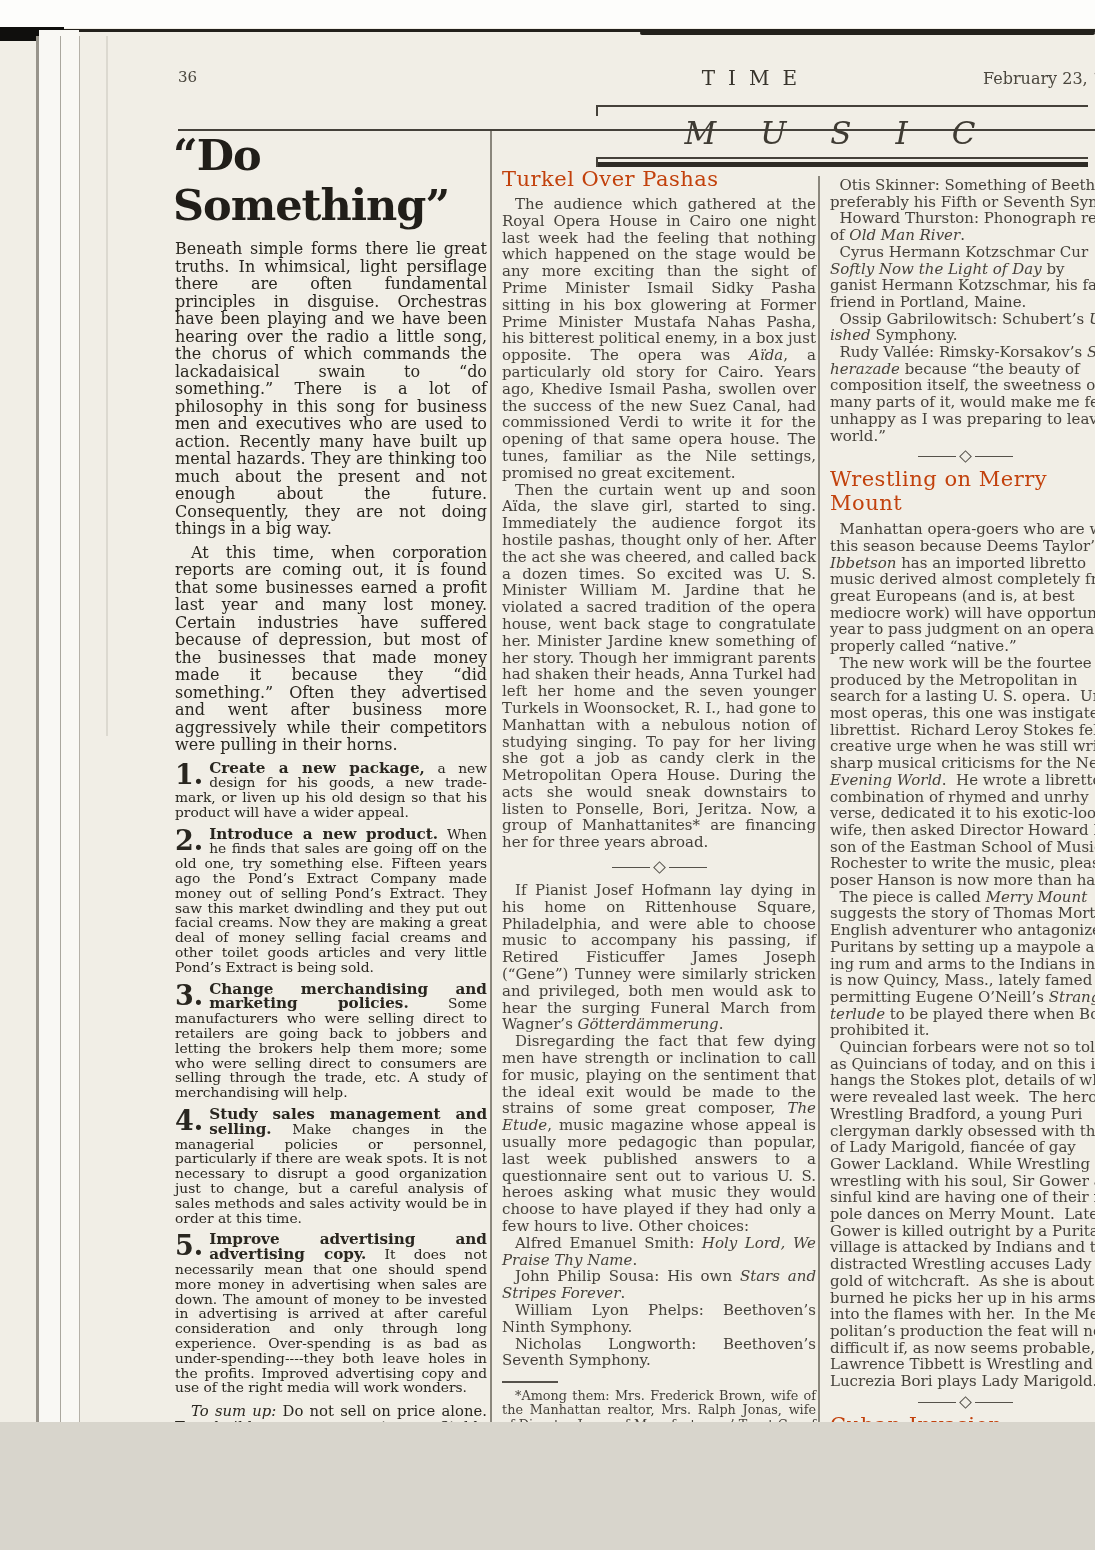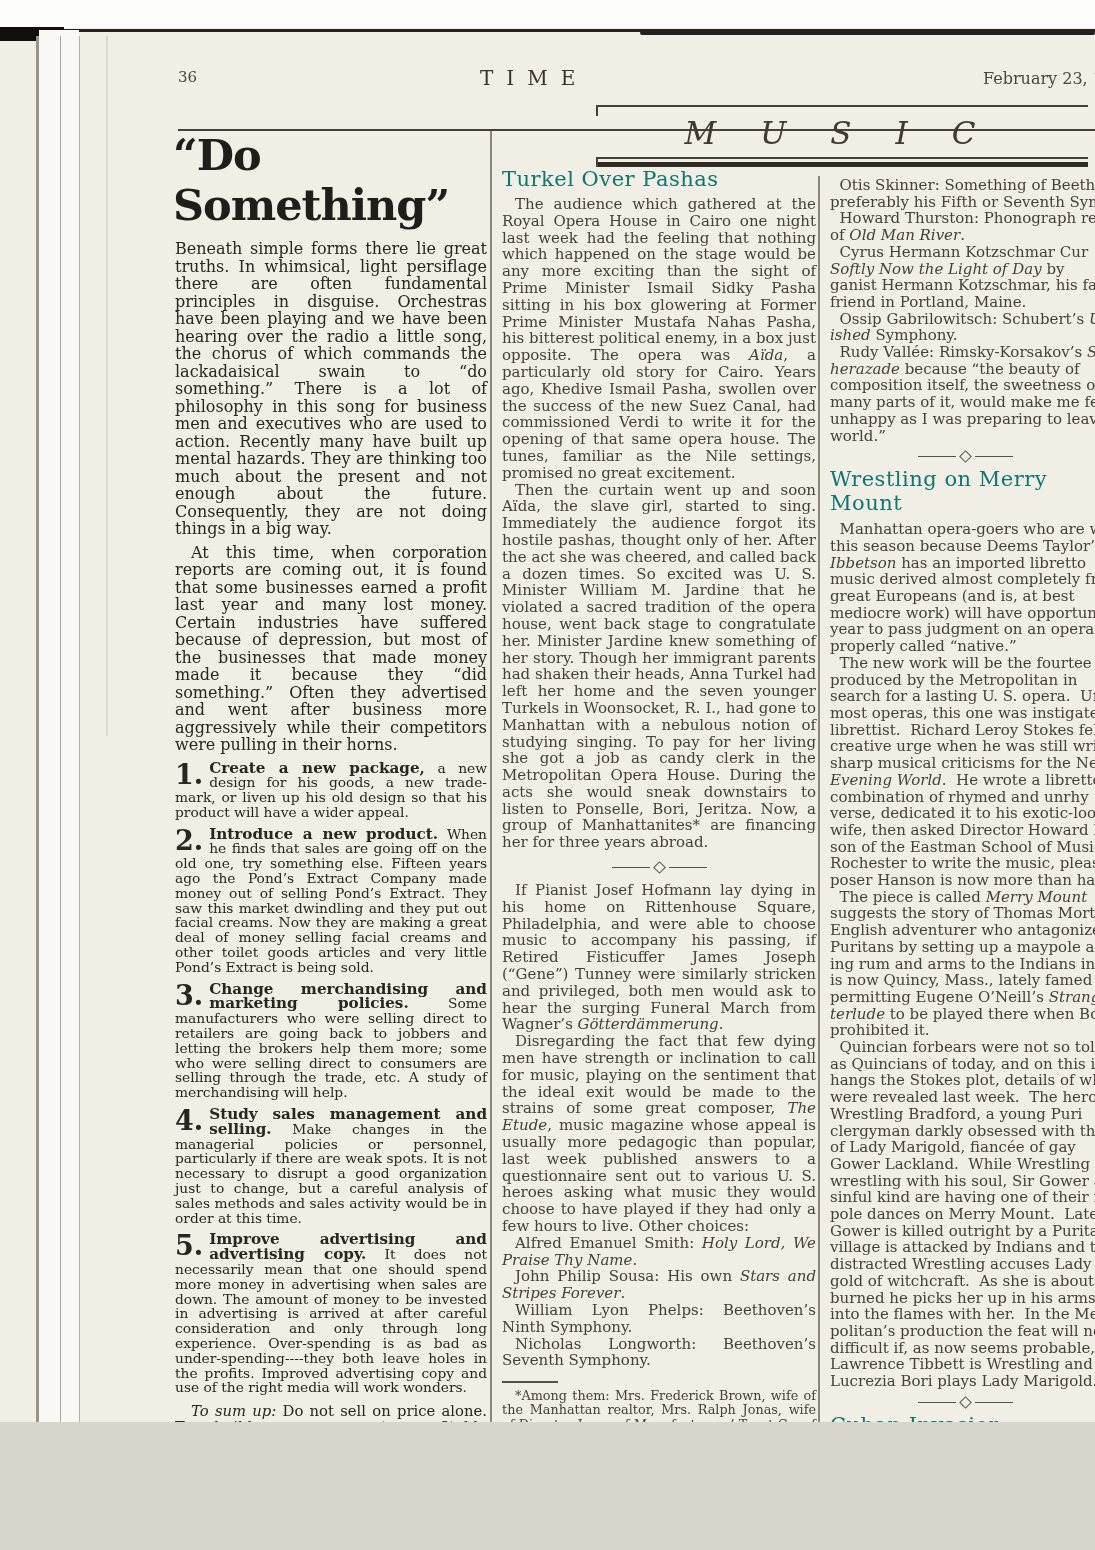--- a/index.html
+++ b/index.html
@@ -7,21 +7,21 @@
         font-family:"DejaVu Serif", serif;color:#3c382f;}
   
   .top-white{position:absolute;left:0;top:0;width:1095px;height:28px;background:#fdfdfb;}
   .top-line{position:absolute;left:0;top:29px;width:1095px;height:3px;background:#23211c;}
   .top-line-thick{position:absolute;left:640px;top:31px;width:455px;height:4px;background:#23211c;border-radius:2px;}
   .top-black{position:absolute;left:0;top:27px;width:64px;height:14px;background:#100f0d;}
   .edge-strip{position:absolute;top:30px;height:1520px;background:#f9f8f4;}
   .edge-line{position:absolute;top:36px;height:1514px;}
   
   .pagenum{position:absolute;left:178px;top:68px;font-size:15px;color:#4a463d;}
-  .nameplate{position:absolute;left:480px;top:66px;width:330px;text-align:left;
+  .nameplate{position:absolute;left:480px;top:66px;width:330px;text-align:right;
              font-size:20px;letter-spacing:13px;color:#38342c;}
   .issue-date{position:absolute;left:983px;top:69px;font-size:16px;white-space:nowrap;color:#4a463d;}
   .head-rule{position:absolute;left:178px;top:129px;width:917px;height:2px;background:#45413a;}
   
   .vdiv{position:absolute;width:2px;background:#8a867c;}
   
   .music-head{position:absolute;left:596px;top:105px;width:492px;}
   .mh-top{height:0;border-top:2px solid #45413a;position:relative;}
   .mh-cap{position:absolute;left:0;width:2px;height:9px;background:#45413a;}
   .mh-title{text-align:center;padding:8px 40px 6px 60px;font-style:italic;font-size:31px;
@@ -42,21 +42,21 @@
   .boxwrap{margin-top:5px;}
   .booklet{float:left;width:186px;border:3px solid #2b2822;padding:6px 8px 8px;margin:2px 10px 2px 0;
            box-sizing:border-box;text-align:center;}
   .booklet .t1{font-size:26px;font-weight:normal;line-height:30px;}
   .booklet .t2{font-size:18px;font-weight:bold;line-height:20px;margin-bottom:0;}
   .booklet .bd{font-size:13.2px;line-height:14.9px;text-align:justify;}
   .beside{font-size:15.2px !important;line-height:17px !important;}
   
   .col-mid{position:absolute;left:502px;top:167px;width:314px;color:#45413a;}
   .col-right{position:absolute;left:830px;top:177px;width:270px;color:#45413a;}
-  h2.art{margin:0 0 5px 0;font-size:21px;font-weight:normal;letter-spacing:.5px;color:#0f766e;}
+  h2.art{margin:0 0 5px 0;font-size:21px;font-weight:normal;letter-spacing:.5px;color:#c2410c;}
   .col-mid p{margin:0;font-size:15px;line-height:16.8px;text-align:justify;}
   .col-mid p.ind{text-indent:13px;}
   .orn{display:flex;align-items:center;justify-content:center;margin:12px 0 10px;}
   .orn .bar{width:38px;border-top:1.5px solid #55514a;}
   .orn .dia{width:7px;height:7px;border:1.5px solid #55514a;transform:rotate(45deg);margin:0 5px;background:#f1eee6;}
   .fnsep{width:56px;height:1.5px;background:#55514a;margin:12px 0 6px;}
   .footnote{font-size:12.8px !important;line-height:14.6px !important;text-align:justify;}
   .rc-line{white-space:pre;font-size:15px;line-height:16.7px;}
   .col-right h2.art{margin:4px 0 6px;}
   .col-right .orn{margin:8px 0 6px;width:270px;}

